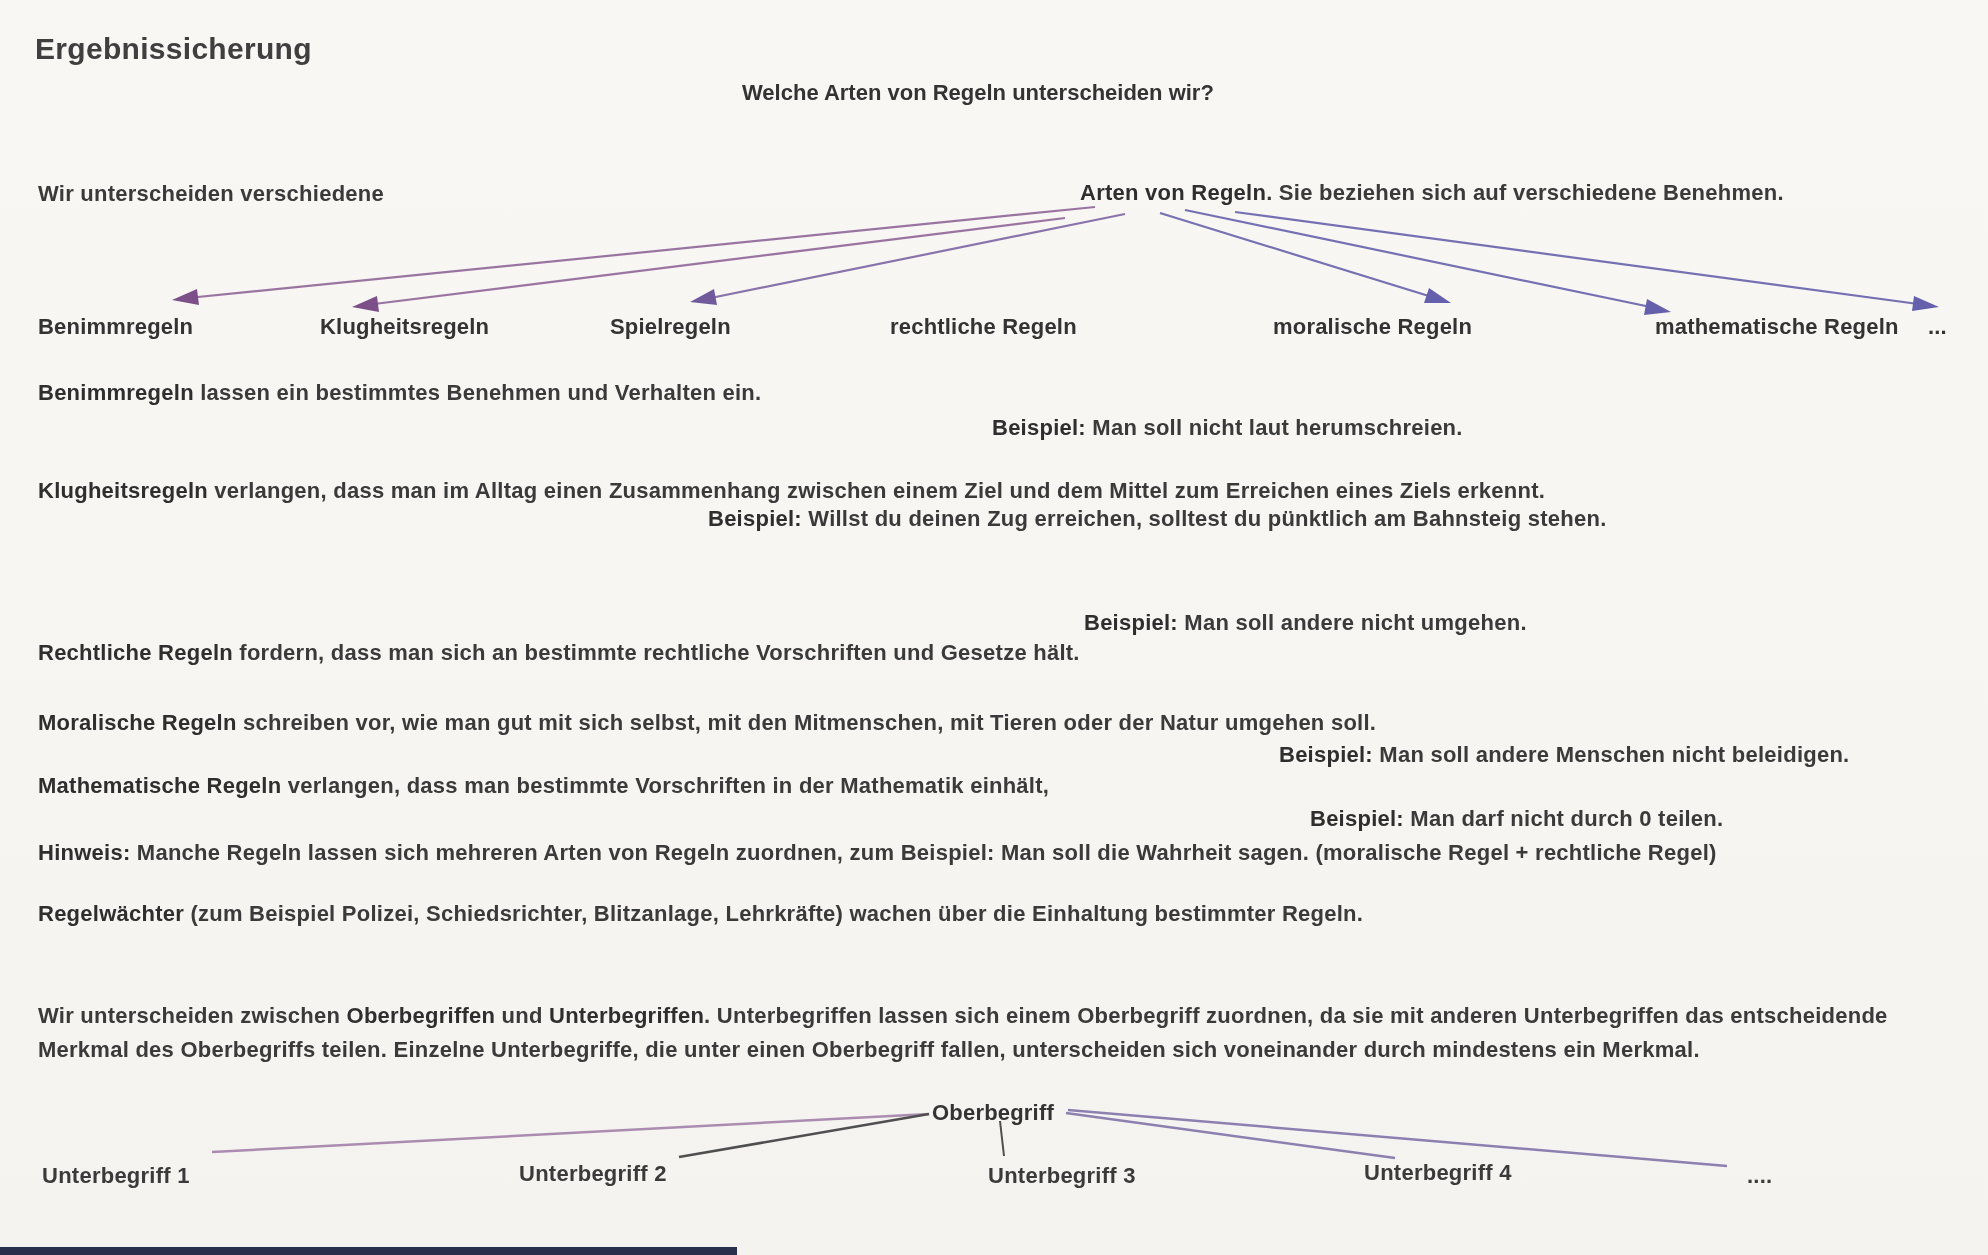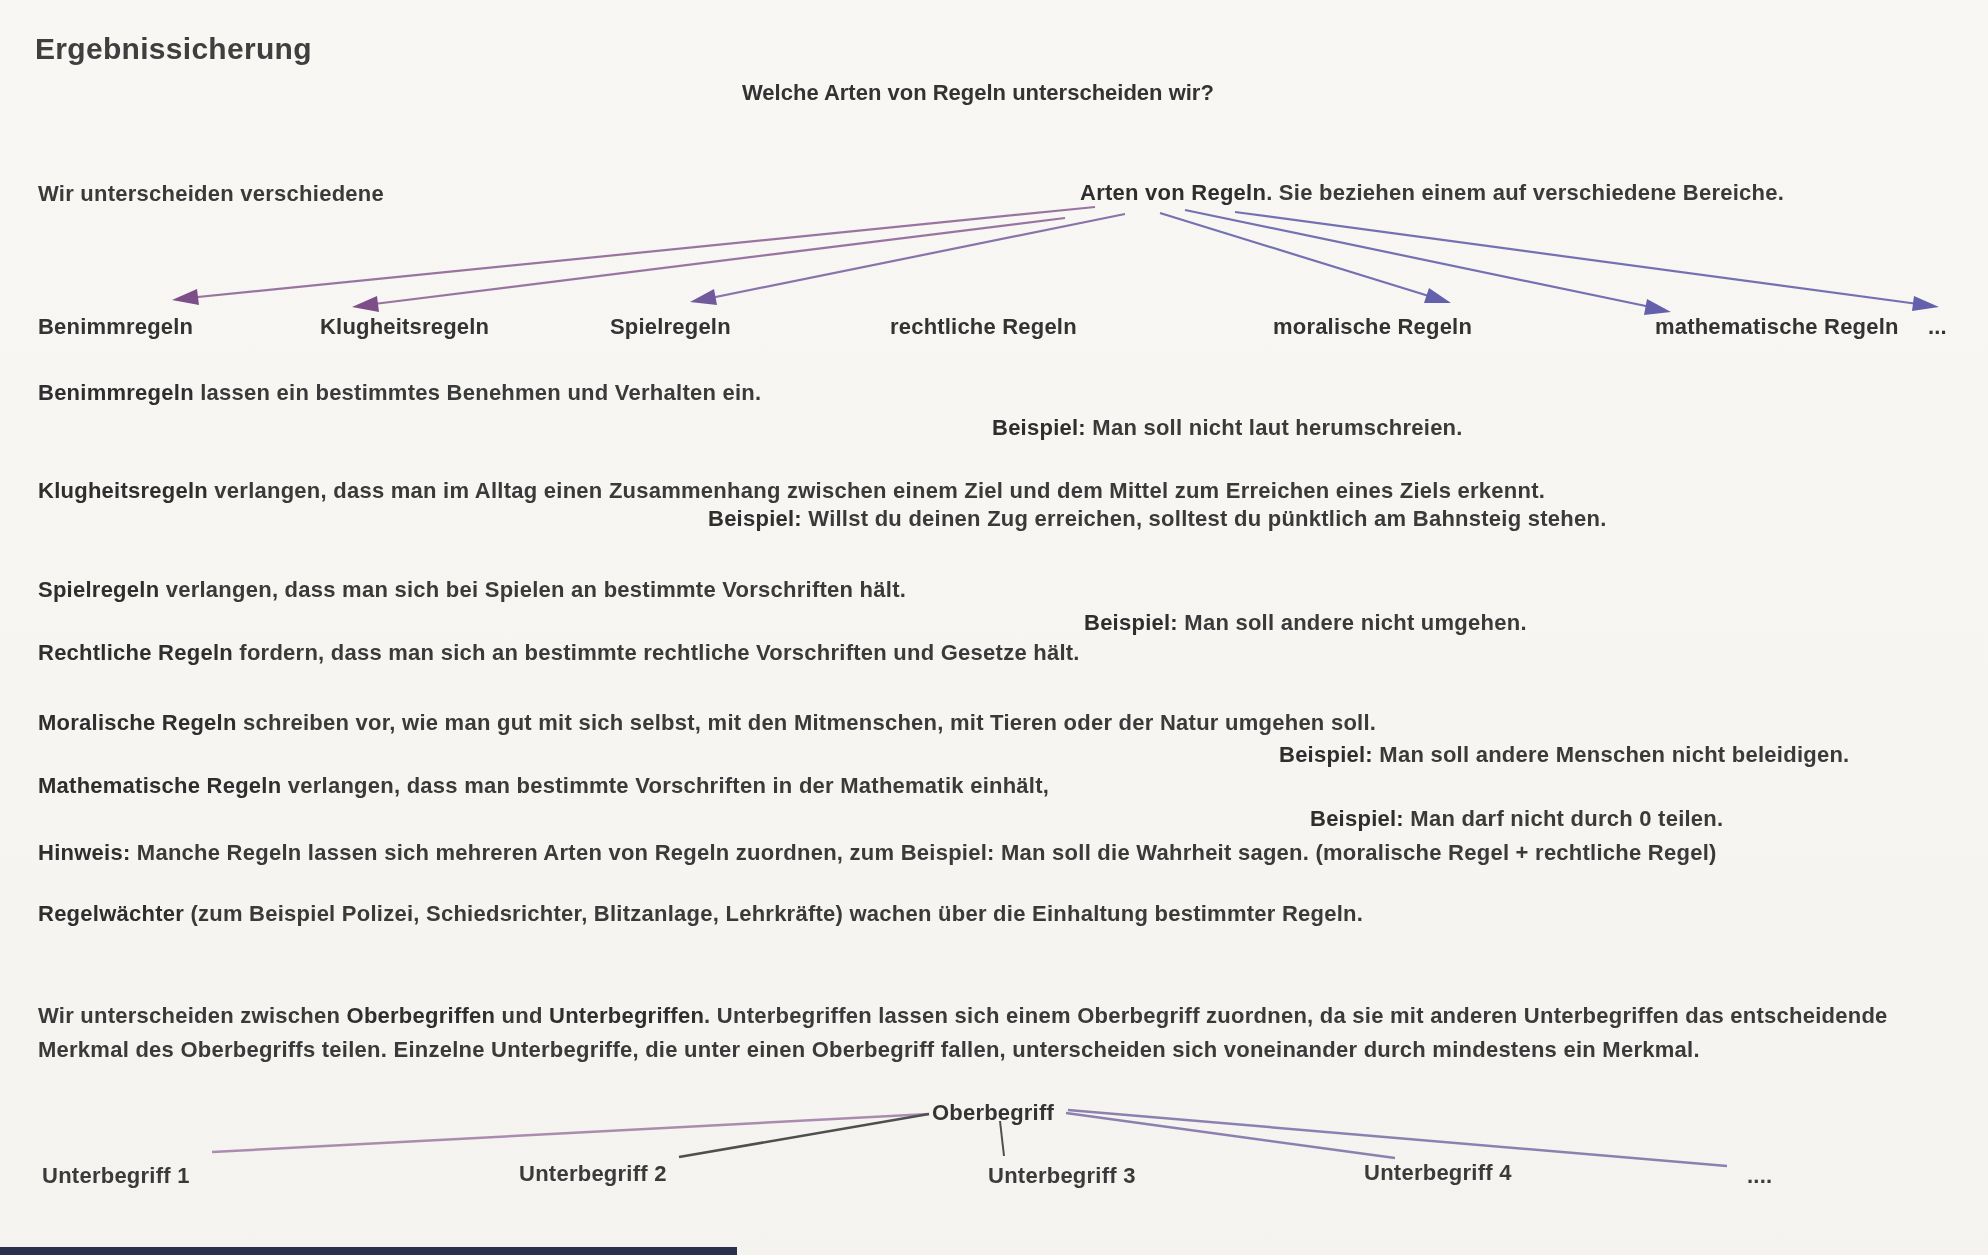--- a/index.html
+++ b/index.html
@@ -25,21 +25,21 @@
 </head>
 <body>
 
 <div class="page">
 
   <div class="abs title" style="left:35px;top:32px">Ergebnissicherung</div>
   <div class="abs question" style="left:742px;top:80px">Welche Arten von Regeln unterscheiden wir?</div>
 
   <div class="abs body" style="left:38px;top:181px">Wir unterscheiden verschiedene</div>
   <div class="abs body" style="left:1080px;top:180px">
-    <b>Arten von Regeln</b><span>. Sie beziehen einem auf verschiedene Bereiche.</span>
+    <b>Arten von Regeln</b><span>. Sie beziehen sich auf verschiedene Benehmen.</span>
   </div>
 
   <svg class="overlay" width="1988" height="1255" viewBox="0 0 1988 1255">
 
     <line x1="1095" y1="207" x2="178" y2="299" stroke-width="2.2" stroke="#9a74a0"></line>
     <polygon points="172,300 197,289 199,305" fill="#7c4f88"></polygon>
 
     <line x1="1065" y1="218" x2="358" y2="306" stroke-width="2.2" stroke="#9a74a0"></line>
     <polygon points="352,307 377,296 379,312" fill="#7c4f88"></polygon>
 
@@ -77,23 +77,20 @@
     <b>Beispiel:</b><span> Man soll nicht laut herumschreien.</span>
   </div>
 
   <div class="abs body" style="left:38px;top:478px">
     <b>Klugheitsregeln</b><span> verlangen, dass man im Alltag einen Zusammenhang zwischen einem Ziel und dem Mittel zum Erreichen eines Ziels erkennt.</span>
   </div>
   <div class="abs body" style="left:708px;top:506px">
     <b>Beispiel:</b><span> Willst du deinen Zug erreichen, solltest du pünktlich am Bahnsteig stehen.</span>
   </div>
 
-  <div class="abs body" style="left:38px;top:577px">
-    <b>Spielregeln</b><span> verlangen, dass man sich bei Spielen an bestimmte Vorschriften hält.</span>
-  </div>
   <div class="abs body" style="left:1084px;top:610px">
     <b>Beispiel:</b><span> Man soll andere nicht umgehen.</span>
   </div>
 
   <div class="abs body" style="left:38px;top:640px">
     <b>Rechtliche Regeln</b><span> fordern, dass man sich an bestimmte rechtliche Vorschriften und Gesetze hält.</span>
   </div>
 
   <div class="abs body" style="left:38px;top:710px">
     <b>Moralische Regeln</b><span> schreiben vor, wie man gut mit sich selbst, mit den Mitmenschen, mit Tieren oder der Natur umgehen soll.</span>

